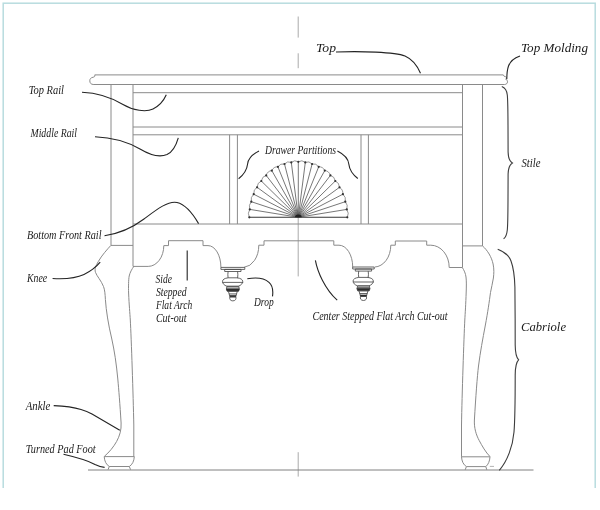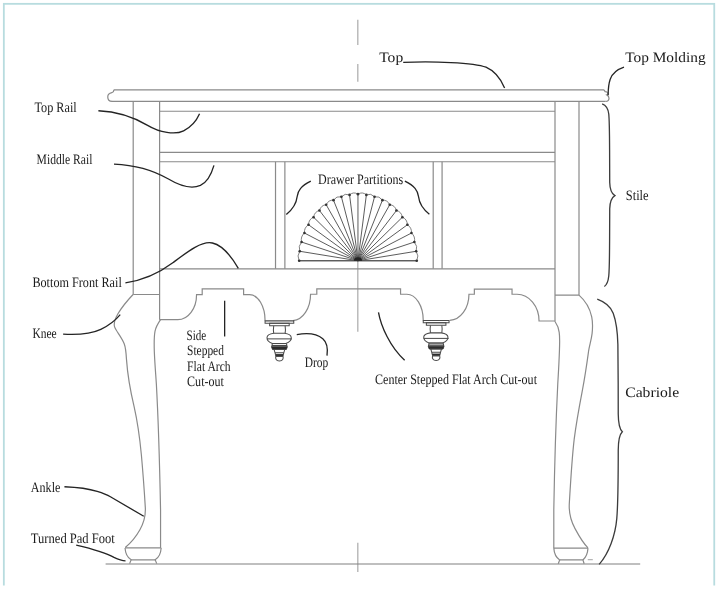--- a/index.html
+++ b/index.html
@@ -1,16 +1,16 @@
 <!DOCTYPE html>
 <html><head>
 <meta charset="utf-8">
 <style>
   html,body{margin:0;padding:0;background:#ffffff;}
-  #page{width:600px;height:488px;position:relative;background:#ffffff;font-family:"Liberation Serif",serif;}
+  #page{width:600px;height:488px;position:relative;background:#ffffff;font-family:"Liberation Serif",serif;font-style:italic;}
   svg{position:absolute;top:0;left:0;}
   text{font-family:"Liberation Serif",serif;fill:#1a1a1a;}
 </style>
 </head>
 <body>
 <div id="page">
 <svg width="600" height="510" viewBox="0 0 600 510">
 
   <rect x="3.2" y="3.2" width="592" height="501.6" fill="none" stroke="#b8dcdf" stroke-width="1.5"></rect>
 

